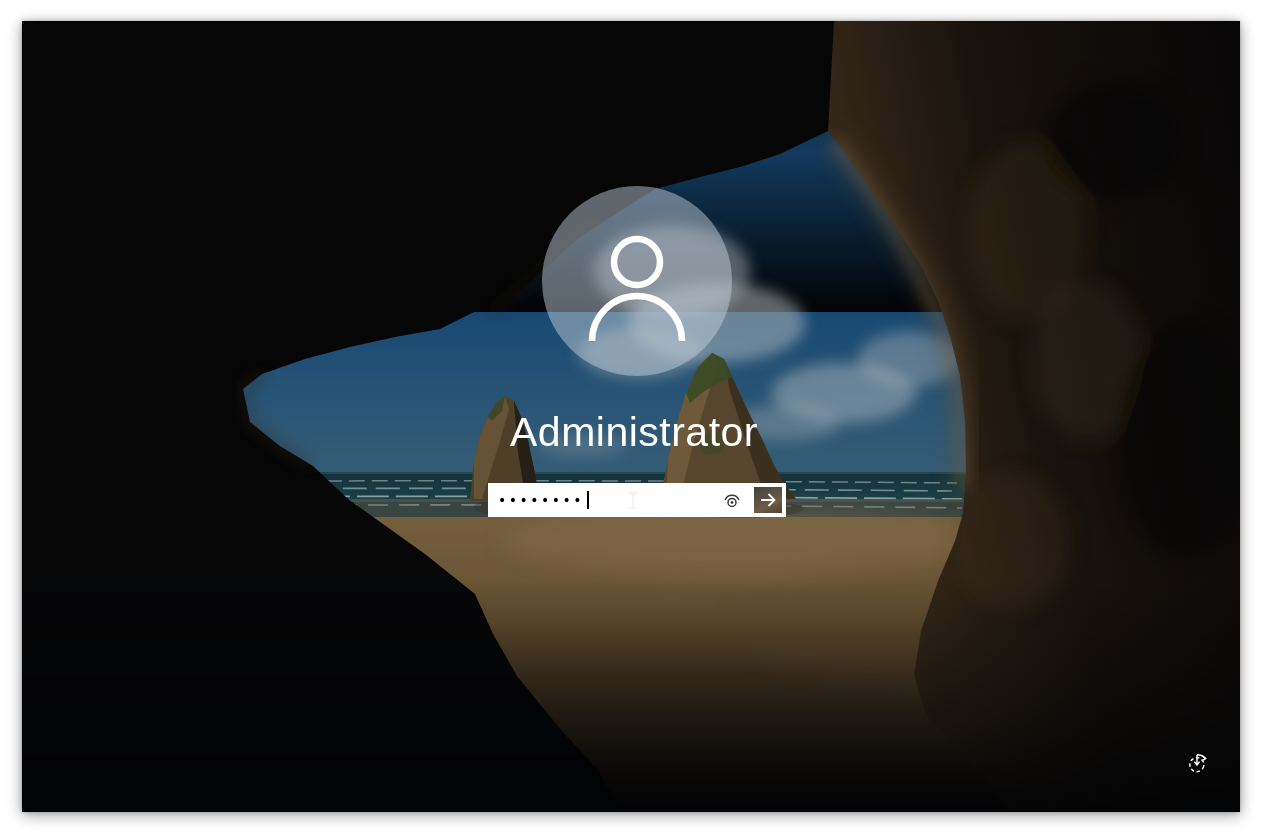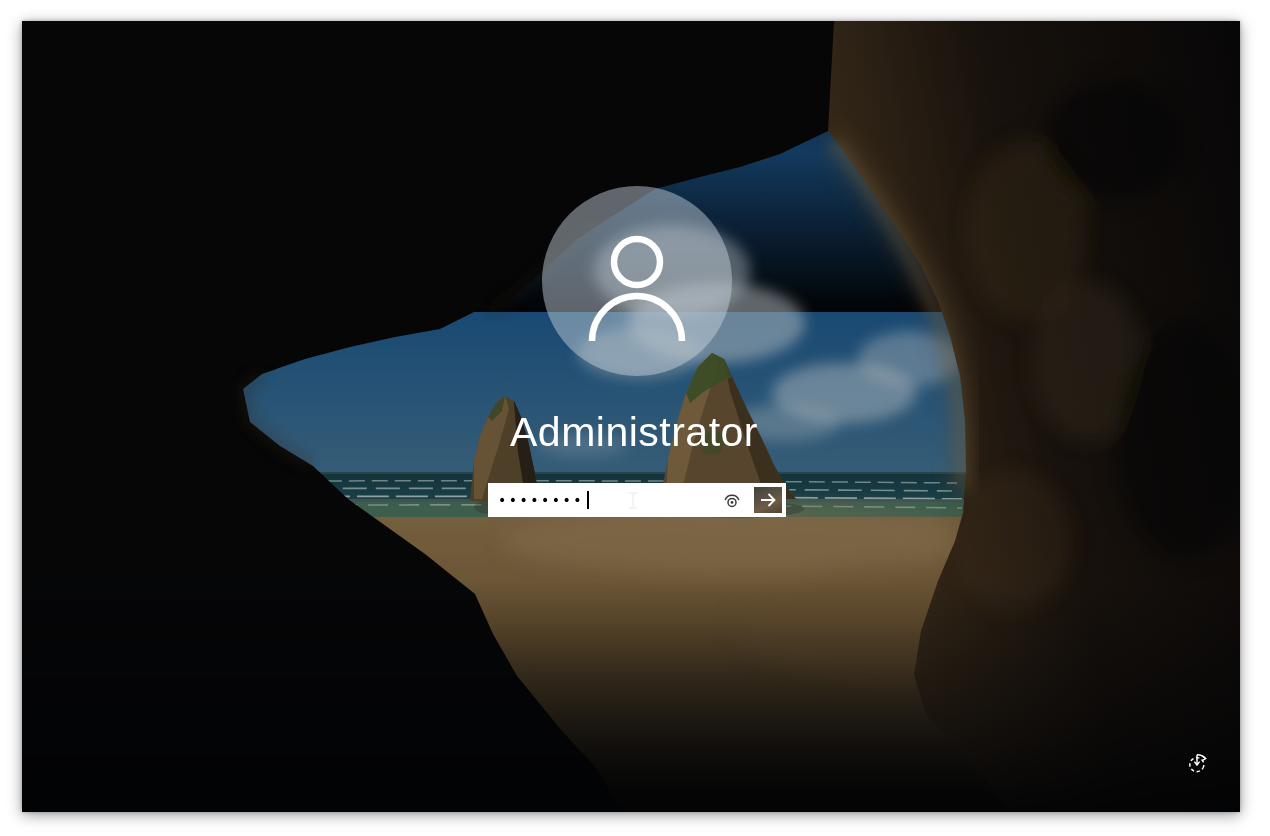--- a/index.html
+++ b/index.html
@@ -7,21 +7,21 @@
   body {
     width:1270px; height:836px;
     background:#ffffff;
     font-family:"Liberation Sans", sans-serif;
     position:relative;
     overflow:hidden;
   }
   .screen {
     position:absolute; left:22px; top:21px;
     width:1218px; height:791px;
-    background:#15803d;
+    background:#000000;
     overflow:hidden;
     box-shadow:0 3px 14px rgba(0,0,0,0.38), 0 0 4px rgba(0,0,0,0.25);
   }
   .wallpaper { position:absolute; left:0; top:0; width:100%; height:100%; }
 
   
   .avatar {
     position:absolute; left:520px; top:165px;
     width:190px; height:190px; border-radius:50%;
     background:rgba(196,209,219,0.48);

